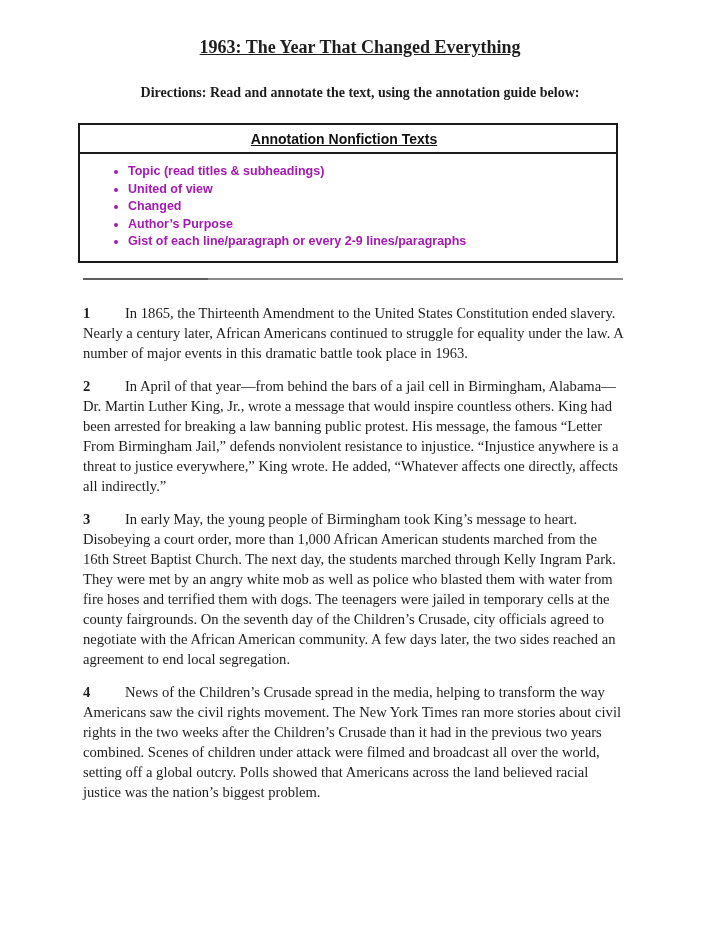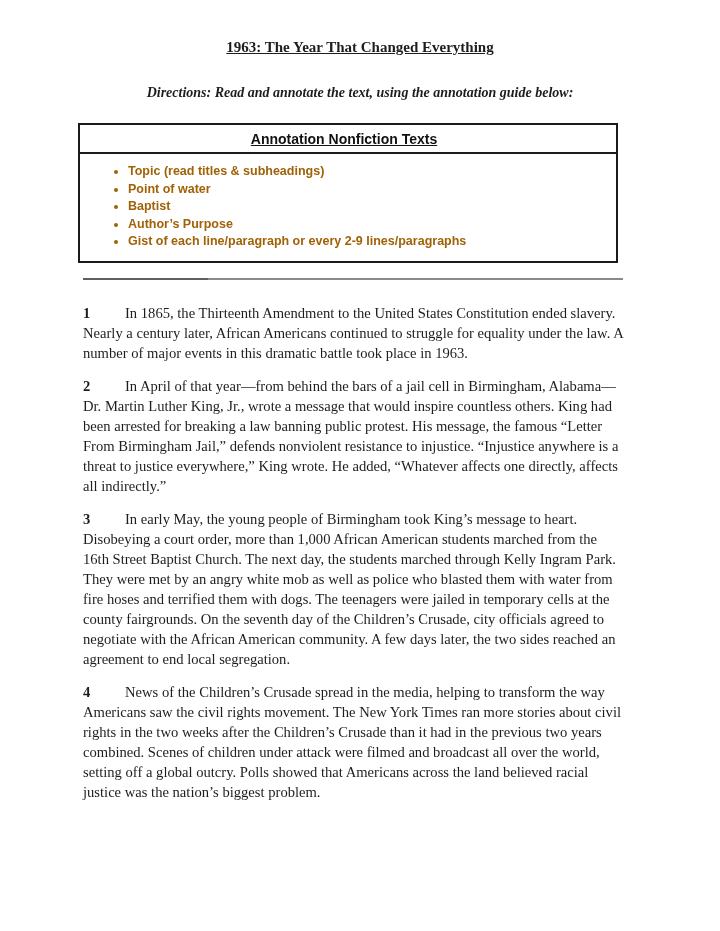--- a/index.html
+++ b/index.html
@@ -9,32 +9,31 @@
     height: 931px;
     background: #ffffff;
     font-family: "Liberation Serif", serif;
     color: #1d1d1d;
     overflow: hidden;
   }
   .title {
     margin: 0;
     padding-top: 38px;
     text-align: center;
-    font-size: 15px;
+    font-size: 18px;
     line-height: 19px;
     font-weight: bold;
     text-decoration: underline;
   }
   .directions {
     margin: 27px 0 0 0;
     text-align: center;
     font-size: 14px;
     line-height: 18px;
     font-weight: bold;
-    font-style: italic;
   }
   .guide-box {
     box-sizing: border-box;
     width: 540px;
     margin: 21px 0 0 78px;
     border: 2px solid #1b1b1b;
     background: #ffffff;
   }
   .guide-header {
     text-align: center;
@@ -48,21 +47,21 @@
   }
   .guide-header .hdr-text { text-decoration: underline; }
   .guide-list {
     margin: 0;
     padding: 9px 12px 10px 48px;
     list-style: disc outside;
     font-family: "Liberation Sans", sans-serif;
     font-weight: bold;
     font-size: 12.5px;
     line-height: 17.5px;
-    color: #a16207;
+    color: #a21caf;
   }
   .divider {
     height: 2px;
     width: 540px;
     margin: 15px 0 0 83px;
     background: linear-gradient(to right, #5f5f5f 0, #5f5f5f 125px, #8a8a8a 125px, #8a8a8a 100%);
   }
   .content {
     width: 540px;
     margin: 23px 0 14px 83px;
@@ -85,22 +84,22 @@
   <h1 class="title">1963: The Year That Changed Everything</h1>
 
   <p class="directions">Directions: Read and annotate the text, using the annotation guide below:</p>
 
   <div class="guide-box">
     <div class="guide-header">
       <span class="hdr-text">Annotation Nonfiction Texts</span>
     </div>
     <ul class="guide-list">
       <li>Topic (read titles &amp; subheadings)</li>
-      <li>Point of water</li>
-      <li>Baptist</li>
+      <li>United of view</li>
+      <li>Changed</li>
       <li>Author’s Purpose</li>
       <li>Gist of each line/paragraph or every 2-9 lines/paragraphs</li>
     </ul>
   </div>
 
   <div class="divider"></div>
 
   <div class="content">
 
     <p class="para"><span class="num">1</span><span>In 1865, the Thirteenth Amendment to the United States Constitution ended slavery. Nearly a century later, African Americans continued to struggle for equality under the law. A number of major events in this dramatic battle took place in 1963.</span></p>

